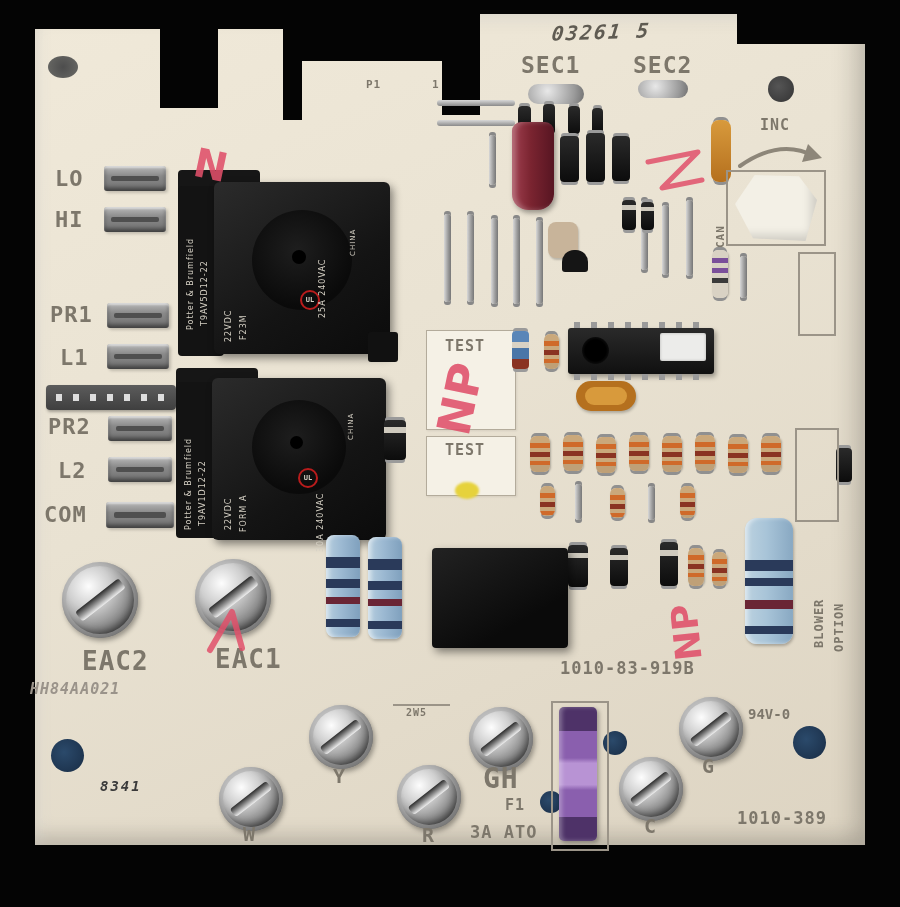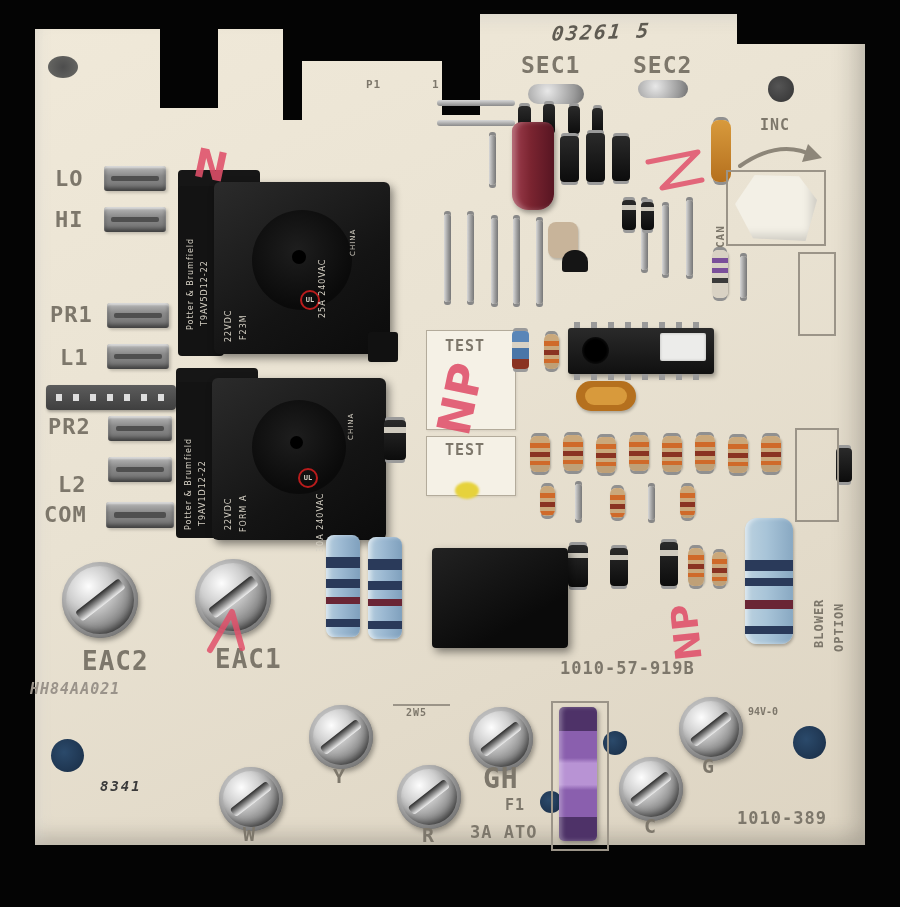--- a/index.html
+++ b/index.html
@@ -80,21 +80,21 @@
   <div class="spade" style="left:104px;top:207px;width:62px;height:25px"></div>
   <div class="t" style="left:50px;top:302px;font-size:22px">PR1</div>
   <div class="spade" style="left:107px;top:303px;width:62px;height:25px"></div>
   <div class="t" style="left:60px;top:345px;font-size:22px">L1</div>
   <div class="spade" style="left:107px;top:344px;width:62px;height:25px"></div>
   <div style="position:absolute;left:46px;top:385px;width:130px;height:25px;border-radius:4px;background:linear-gradient(180deg,#5c5c5c,#3f3f3f);box-shadow:1px 2px 3px rgba(0,0,0,.3)">
     <div style="position:absolute;left:10px;top:9px;width:110px;height:7px;background:repeating-linear-gradient(90deg,#ddd 0 6px,transparent 6px 17px)"></div>
   </div>
   <div class="t" style="left:48px;top:414px;font-size:22px">PR2</div>
   <div class="spade" style="left:108px;top:416px;width:64px;height:25px"></div>
-  <div class="t" style="left:58px;top:472px;font-size:22px">L2</div>
+  <div class="t" style="left:58px;top:458px;font-size:22px">L2</div>
   <div class="spade" style="left:108px;top:457px;width:64px;height:25px"></div>
   <div class="t" style="left:44px;top:502px;font-size:22px">COM</div>
   <div class="spade" style="left:106px;top:502px;width:68px;height:26px"></div>
 
   <div style="position:absolute;left:178px;top:170px;width:82px;height:40px;background:#161616;border-radius:4px"></div>
   <div style="position:absolute;left:178px;top:186px;width:46px;height:170px;background:#131313;border-radius:4px"></div>
   <div style="position:absolute;left:214px;top:182px;width:176px;height:172px;border-radius:6px;background:linear-gradient(145deg,#2b2b2b,#141414 60%,#0b0b0b);box-shadow:3px 4px 8px rgba(0,0,0,.45)">
     <div style="position:absolute;left:38px;top:28px;width:100px;height:100px;border-radius:50%;background:radial-gradient(circle at 45% 40%,#1e1e1e,#0a0a0a 70%)"></div>
     <div style="position:absolute;left:78px;top:68px;width:14px;height:14px;border-radius:50%;background:#000"></div>
   </div>
@@ -224,21 +224,21 @@
 
   <div class="bcap" style="left:745px;top:518px;width:48px;height:126px;border-radius:12px;background:linear-gradient(90deg,#bcd2e0,#a8c4d8 45%,#88a8c2)">
     <div style="position:absolute;left:0;top:42px;width:100%;height:11px;background:#2a3a5a"></div>
     <div style="position:absolute;left:0;top:60px;width:100%;height:8px;background:#2a3a5a"></div>
     <div style="position:absolute;left:0;top:82px;width:100%;height:9px;background:#6a2535"></div>
     <div style="position:absolute;left:0;top:108px;width:100%;height:8px;background:#2a3a5a"></div>
   </div>
   <div class="t vtext" style="left:812px;top:552px;height:96px;font-size:12px">BLOWER</div>
   <div class="t vtext" style="left:832px;top:556px;height:96px;font-size:12px">OPTION</div>
 
-  <div class="t" style="left:560px;top:658px;font-size:17px">1010-57-919B</div>
+  <div class="t" style="left:560px;top:658px;font-size:17px">1010-83-919B</div>
   <div class="marker" style="left:658px;top:612px;font-size:36px;transform:rotate(-96deg)">NP</div>
 
   <div class="screw" style="left:62px;top:562px;width:76px;height:76px"></div>
   <div class="screw" style="left:195px;top:559px;width:76px;height:76px"></div>
   <div class="t" style="left:82px;top:646px;font-size:26px">EAC2</div>
   <div class="t" style="left:215px;top:644px;font-size:26px">EAC1</div>
   <svg style="position:absolute;left:202px;top:606px" width="55" height="55">
     <polyline points="8,44 30,6 40,42" fill="none" stroke="#e0506a" stroke-width="6" stroke-linecap="round" stroke-linejoin="round" opacity=".85"></polyline>
   </svg>
 
@@ -264,16 +264,16 @@
   <div class="t" style="left:422px;top:823px;font-size:20px">R</div>
   <div class="t" style="left:483px;top:762px;font-size:28px">GH</div>
   <div class="t" style="left:644px;top:814px;font-size:20px">C</div>
   <div class="t" style="left:702px;top:754px;font-size:20px">G</div>
 
   <div class="box" style="left:551px;top:701px;width:54px;height:146px"></div>
   <div style="position:absolute;left:559px;top:707px;width:38px;height:134px;border-radius:5px;background:linear-gradient(180deg,#4e3268 0 18%,#8a5fae 18% 38%,#b893d4 42% 58%,#8a5fae 62% 82%,#4e3268 82% 100%);box-shadow:inset 3px 0 4px rgba(255,255,255,.3), 2px 2px 4px rgba(0,0,0,.3)"></div>
   <div class="t" style="left:505px;top:796px;font-size:15px">F1</div>
   <div class="t" style="left:470px;top:822px;font-size:17px">3A ATO</div>
 
-  <div class="t" style="left:748px;top:706px;font-size:10px;letter-spacing:0">94V-0</div>
+  <div class="t" style="left:748px;top:706px;font-size:14px;letter-spacing:0">94V-0</div>
   <div class="t" style="left:737px;top:808px;font-size:17px">1010-389</div>
 
 </div>
 
 </body></html>

